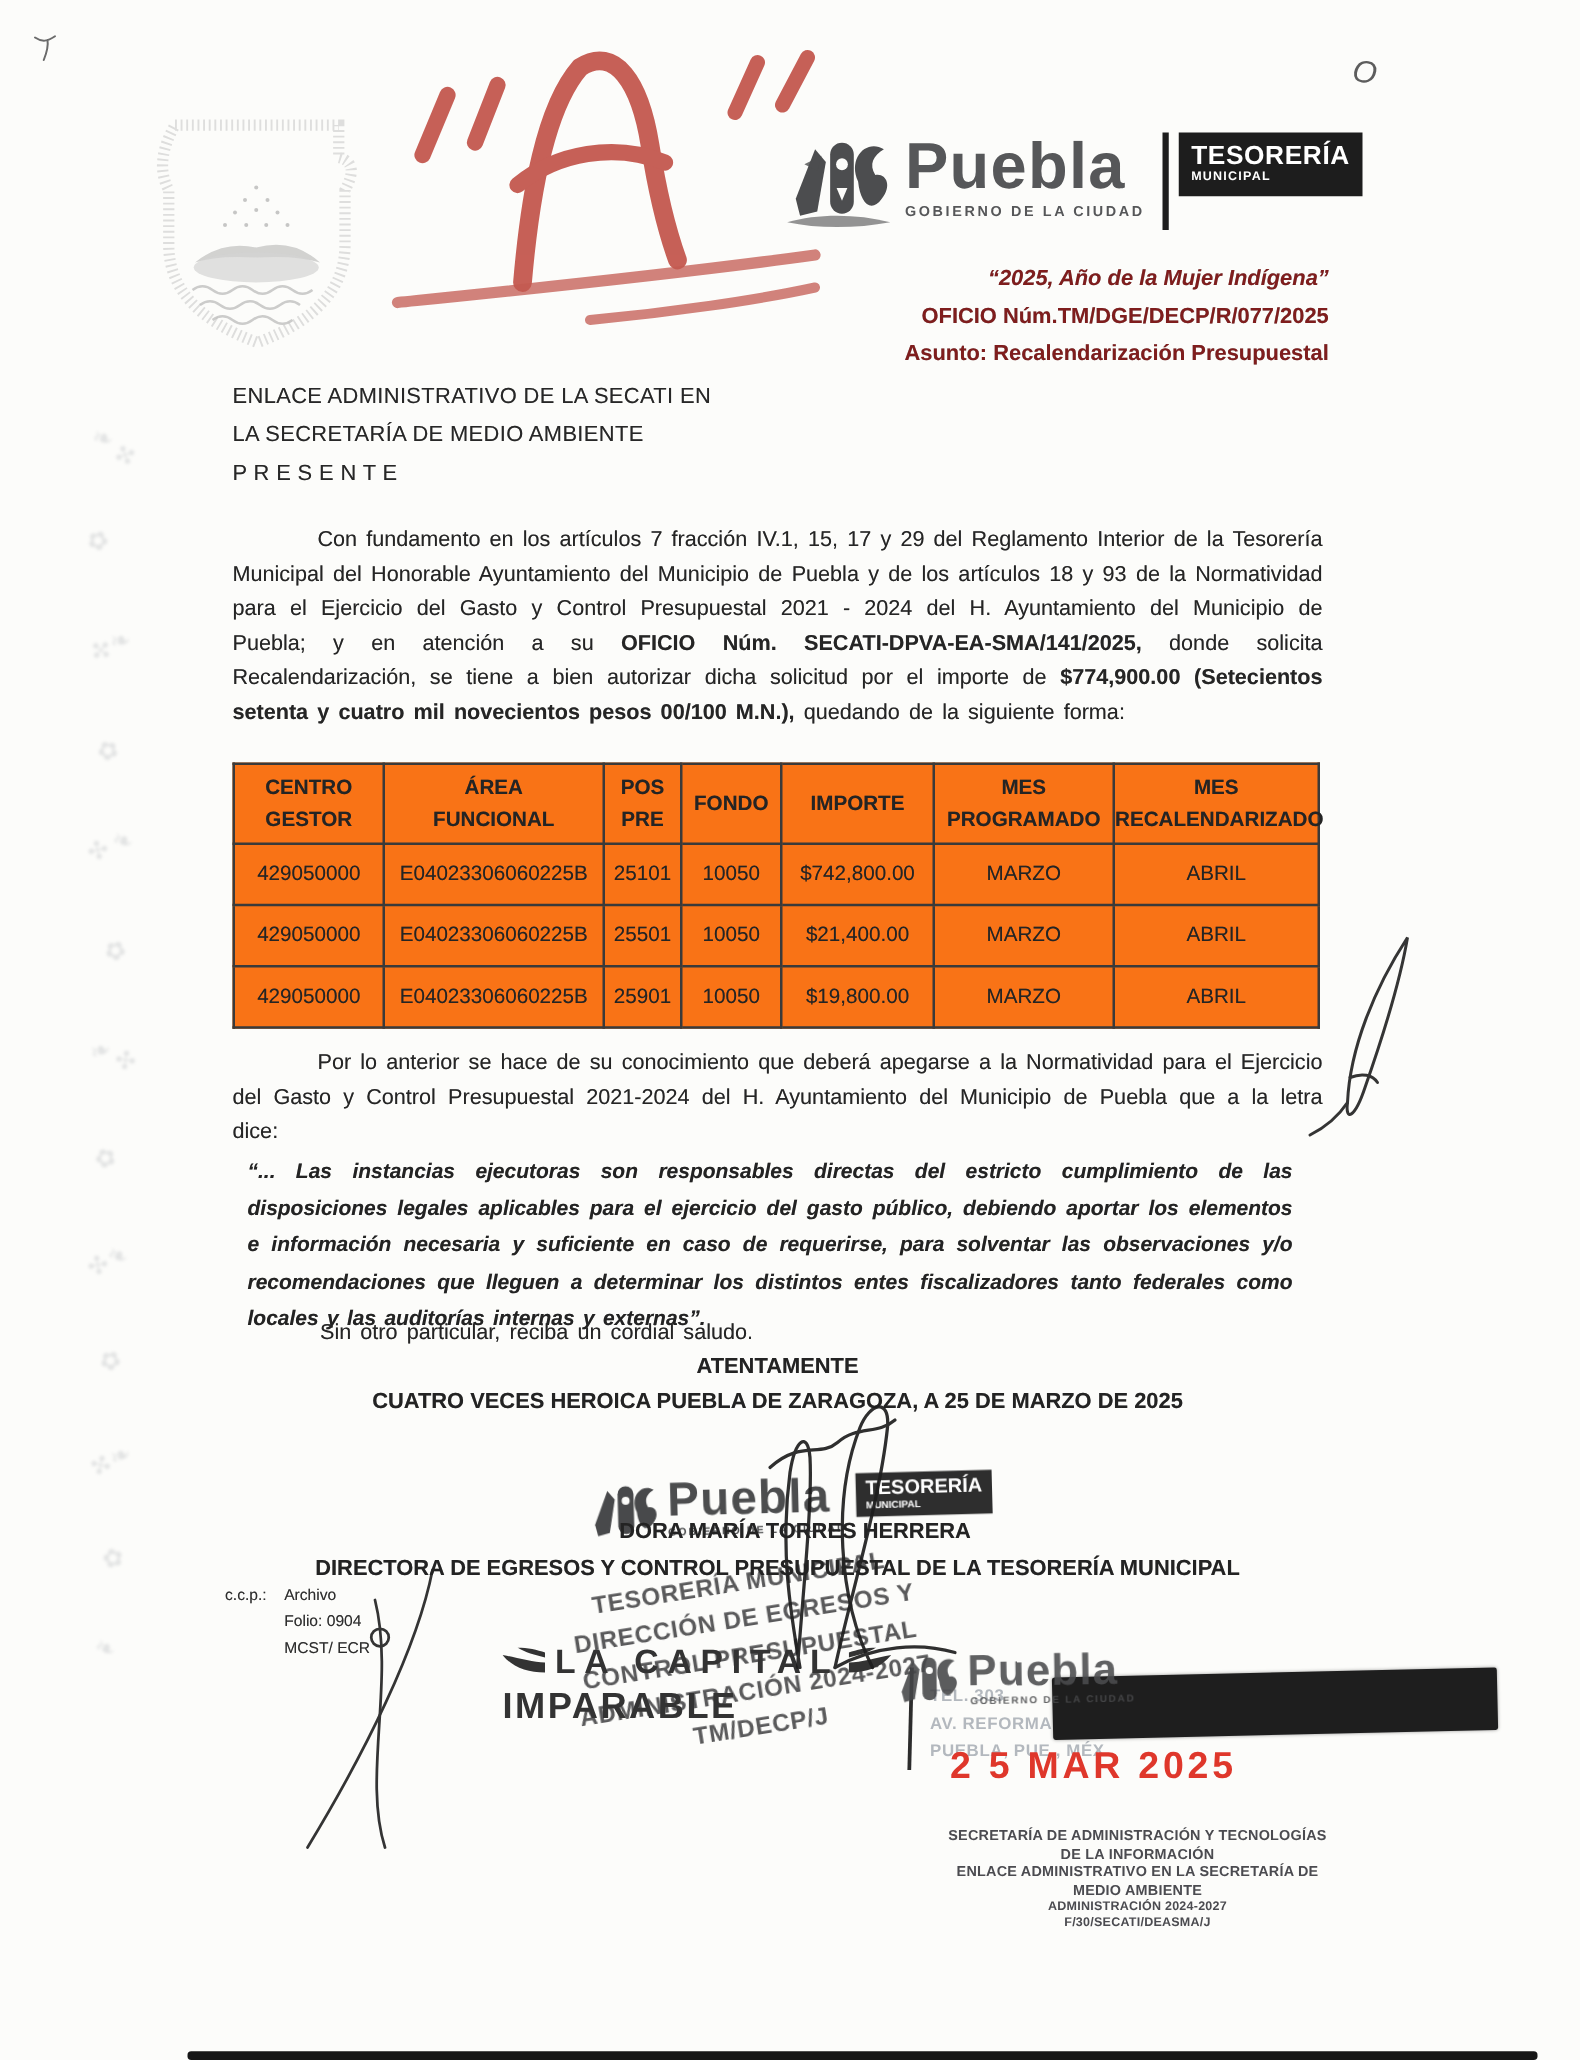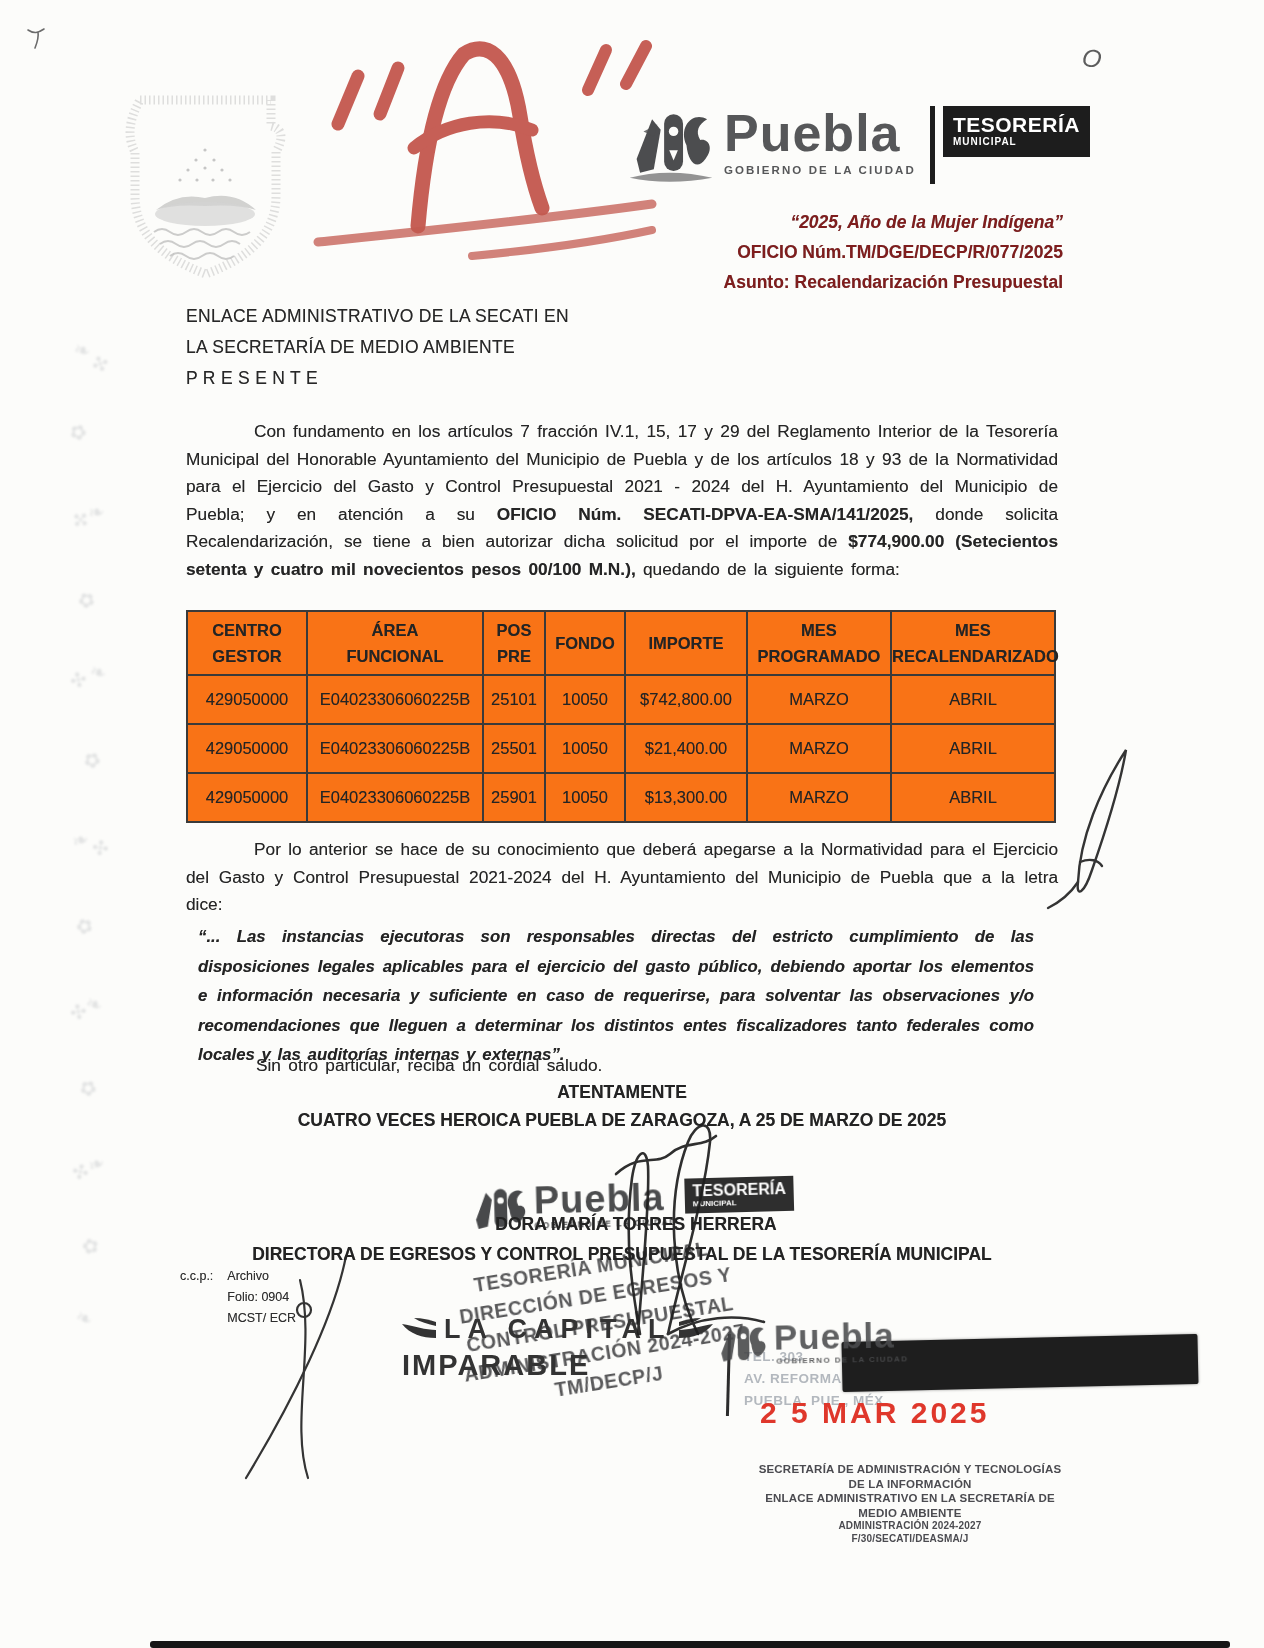--- a/index.html
+++ b/index.html
@@ -216,21 +216,21 @@
         <td>10050</td>
         <td>$21,400.00</td>
         <td>MARZO</td>
         <td>ABRIL</td>
       </tr>
       <tr>
         <td>429050000</td>
         <td>E04023306060225B</td>
         <td>25901</td>
         <td>10050</td>
-        <td>$13,300.00</td>
+        <td>$19,800.00</td>
         <td>MARZO</td>
         <td>ABRIL</td>
       </tr>
     </tbody>
   </table>
 
   <svg class="abs" style="left:1040px;top:742px;" width="110" height="170" viewBox="0 0 110 170">
     <g stroke="#1f1f1f" stroke-width="2.4" fill="none" stroke-linecap="round" opacity=".9">
       <path d="M86 8 C60 48 40 96 38 140 C36 156 44 152 52 128 C66 88 80 44 86 8 Z"></path>
       <path d="M38 140 C30 152 20 160 8 166"></path>

